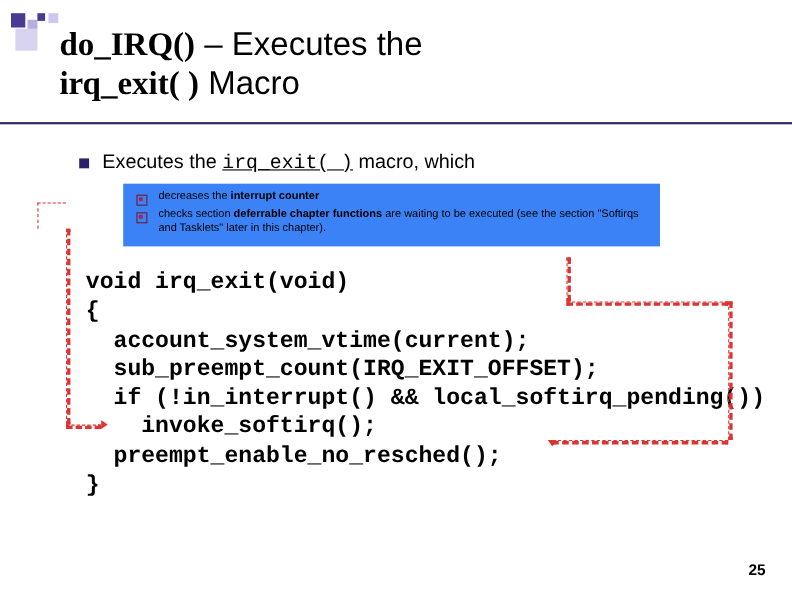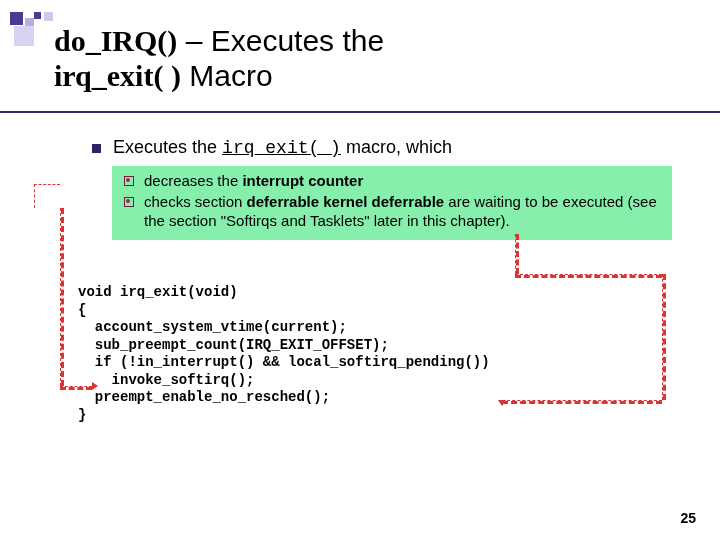--- a/index.html
+++ b/index.html
@@ -10,29 +10,29 @@
   .corner-deco .sq.a { width: 13px; height: 13px; top: 0; left: 0; }
   .corner-deco .sq.b { width: 9px; height: 9px; top: 6px; left: 15px; background: #b6aee0; }
   .corner-deco .sq.c { width: 7px; height: 7px; top: 0; left: 24px; background: #4b3a94; }
   .corner-deco .sq.d { width: 20px; height: 20px; top: 14px; left: 4px; background: #d8d3f0; }
   .corner-deco .sq.g { width: 9px; height: 9px; top: 0; left: 34px; background: #cfc8ee; }
   .title { font-size: 30px; line-height: 1.15; padding-left: 10px; }
   .title .code { font-family: Liberation Serif, serif; font-weight: bold; }
   .title .plain { color: #000; }
   .title-underline { position: absolute; left: 0; top: 111px; width: 720px; height: 2px; background: #2f2a6a; }
   .body { margin-top: 44px; padding-left: 28px; }
-  .b1 { display: flex; align-items: flex-start; font-size: 18px; margin-left: 20px; }
+  .b1 { display: flex; align-items: flex-start; font-size: 18px; }
   .b1 .square { width: 9px; height: 9px; background: #2b2363; margin-top: 7px; margin-right: 12px; flex: none; }
   .b1 .underlined { text-decoration: underline; font-family: "Courier New", monospace; }
-  .sub-box { margin-top: 8px; margin-left: 40px; background: #86efac; padding: 6px 10px 8px 12px; width: 560px; font-size: 15px; line-height: 1.25; }
+  .sub-box { margin-top: 8px; margin-left: 40px; background: #3b82f6; padding: 6px 10px 8px 12px; width: 488px; font-size: 10px; line-height: 1.25; }
   .sub-box .row { display: flex; align-items: flex-start; margin-bottom: 2px; }
   .sub-box .bullet2 { width: 10px; height: 10px; margin-top: 4px; margin-right: 10px; flex: none; position: relative; }
   .sub-box .bullet2::before { content: ""; position: absolute; inset: 0; border: 1px solid #6a1f34; }
   .sub-box .bullet2::after { content: ""; position: absolute; top: 2px; left: 2px; width: 4px; height: 4px; background: #b02050; border-radius: 50%; }
-  .codeblock { margin-top: 44px; font-family: "Courier New", monospace; font-weight: bold; font-size: 14px; line-height: 1.25; white-space: pre; padding-left: 6px; }
+  .codeblock { margin-top: 21px; font-family: "Courier New", monospace; font-weight: bold; font-size: 21px; line-height: 1.25; white-space: pre; padding-left: 6px; }
   .page-num { position: absolute; bottom: 14px; right: 24px; font-size: 14px; font-weight: bold; }
   .dashed { position: absolute; border-color: #d33; border-style: dashed; }
   .arrowhead { position: absolute; width: 0; height: 0; }
   
   .conn1-v { left: 60px; top: 208px; height: 178px; border-left-width: 1.5px; width: 0; }
   .conn1-h { left: 60px; top: 386px; width: 32px; border-top-width: 1.5px; height: 0; }
   .conn1-arrow { left: 92px; top: 382px; border-left: 6px solid #d33; border-top: 4px solid transparent; border-bottom: 4px solid transparent; }
   
   .conn2-vtop { left: 515px; top: 234px; height: 40px; border-left-width: 1.5px; width: 0; }
   .conn2-h { left: 515px; top: 274px; width: 147px; border-top-width: 1.5px; height: 0; }
@@ -72,21 +72,21 @@
     <div class="sub-box">
       <div class="row">
         <span class="bullet2"></span>
         <span>
           <span>decreases the </span><b>interrupt counter</b>
         </span>
       </div>
       <div class="row">
         <span class="bullet2"></span>
         <span>
-          <span>checks section </span><b>deferrable kernel deferrable</b><span> are waiting to be executed (see the section "Softirqs and Tasklets" later in this chapter).</span>
+          <span>checks section </span><b>deferrable chapter functions</b><span> are waiting to be executed (see the section "Softirqs and Tasklets" later in this chapter).</span>
         </span>
       </div>
     </div>
 
     <div class="codeblock"><span>void irq_exit(void)</span>
 <span>{</span>
 <span>  account_system_vtime(current);</span>
 <span>  sub_preempt_count(IRQ_EXIT_OFFSET);</span>
 <span>  if (!in_interrupt() &amp;&amp; local_softirq_pending())</span>
 <span>    invoke_softirq();</span>

